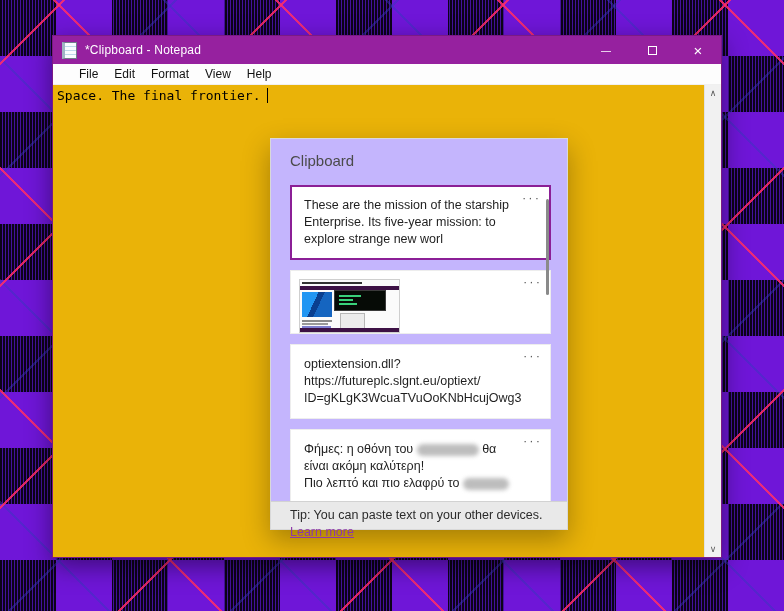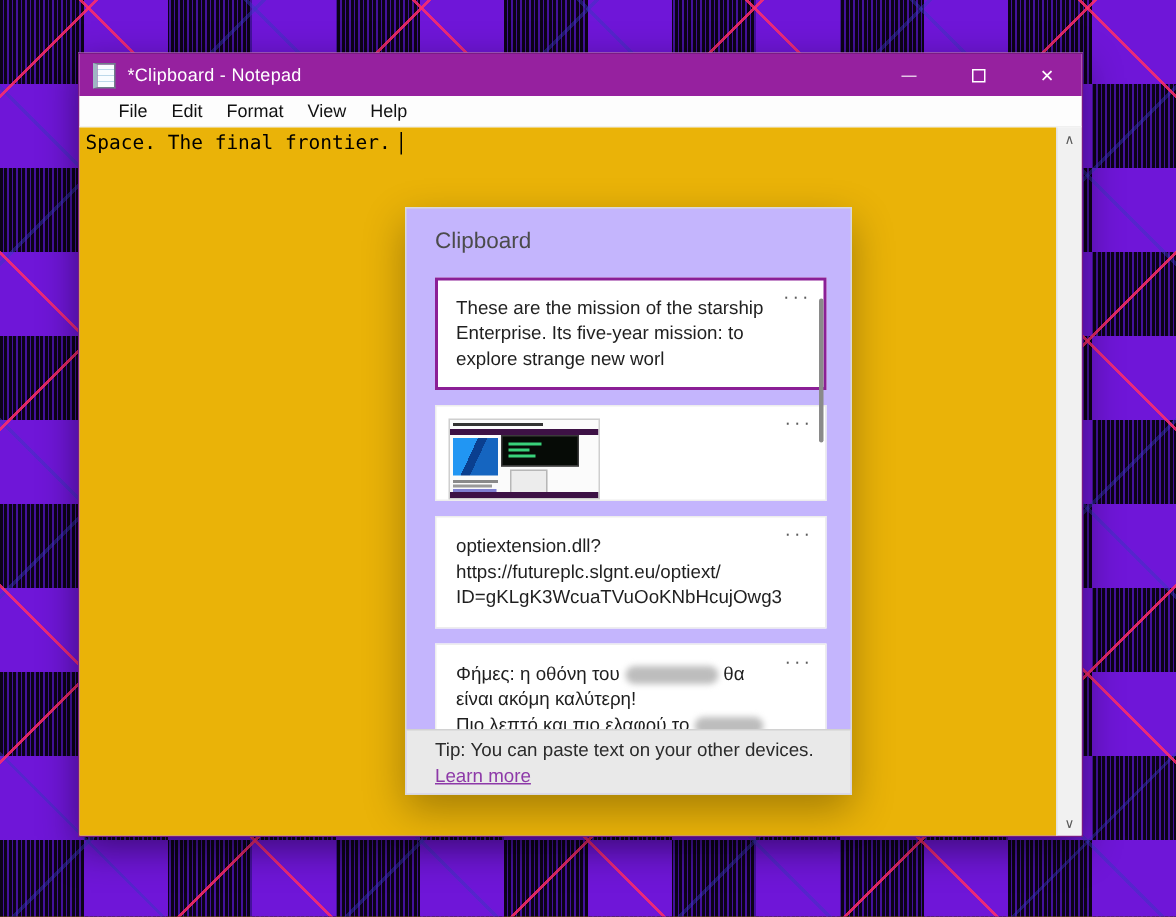--- a/index.html
+++ b/index.html
@@ -86,21 +86,21 @@
   .cb-blur {
     display:inline-block; width:62px; height:12px; border-radius:6px;
     background:#bdbdbd; filter:blur(2px); vertical-align:middle;
   }
   .cb-blur.small { width:46px; }
   .cb-scrollthumb {
     position:absolute; right:18px; top:60px; width:3px; height:96px;
     background:#8a8a8a; border-radius:2px;
   }
   .cb-footer {
-    position:absolute; left:0; right:0; bottom:0; height:43px;
+    position:absolute; left:0; right:0; bottom:0; height:28px;
     background:#e9e9e9; border-top:1px solid #d2d2d2;
     padding:5px 17px 0 19px; font-size:12.5px; color:#2b2b2b; line-height:17px;
   }
   .cb-link { color:#8d39a8; text-decoration:underline; }
 
   
   .thumb {
     position:relative; width:101px; height:54px; background:#fbfbfb;
     border:1px solid #cfcfcf; overflow:hidden;
   }

